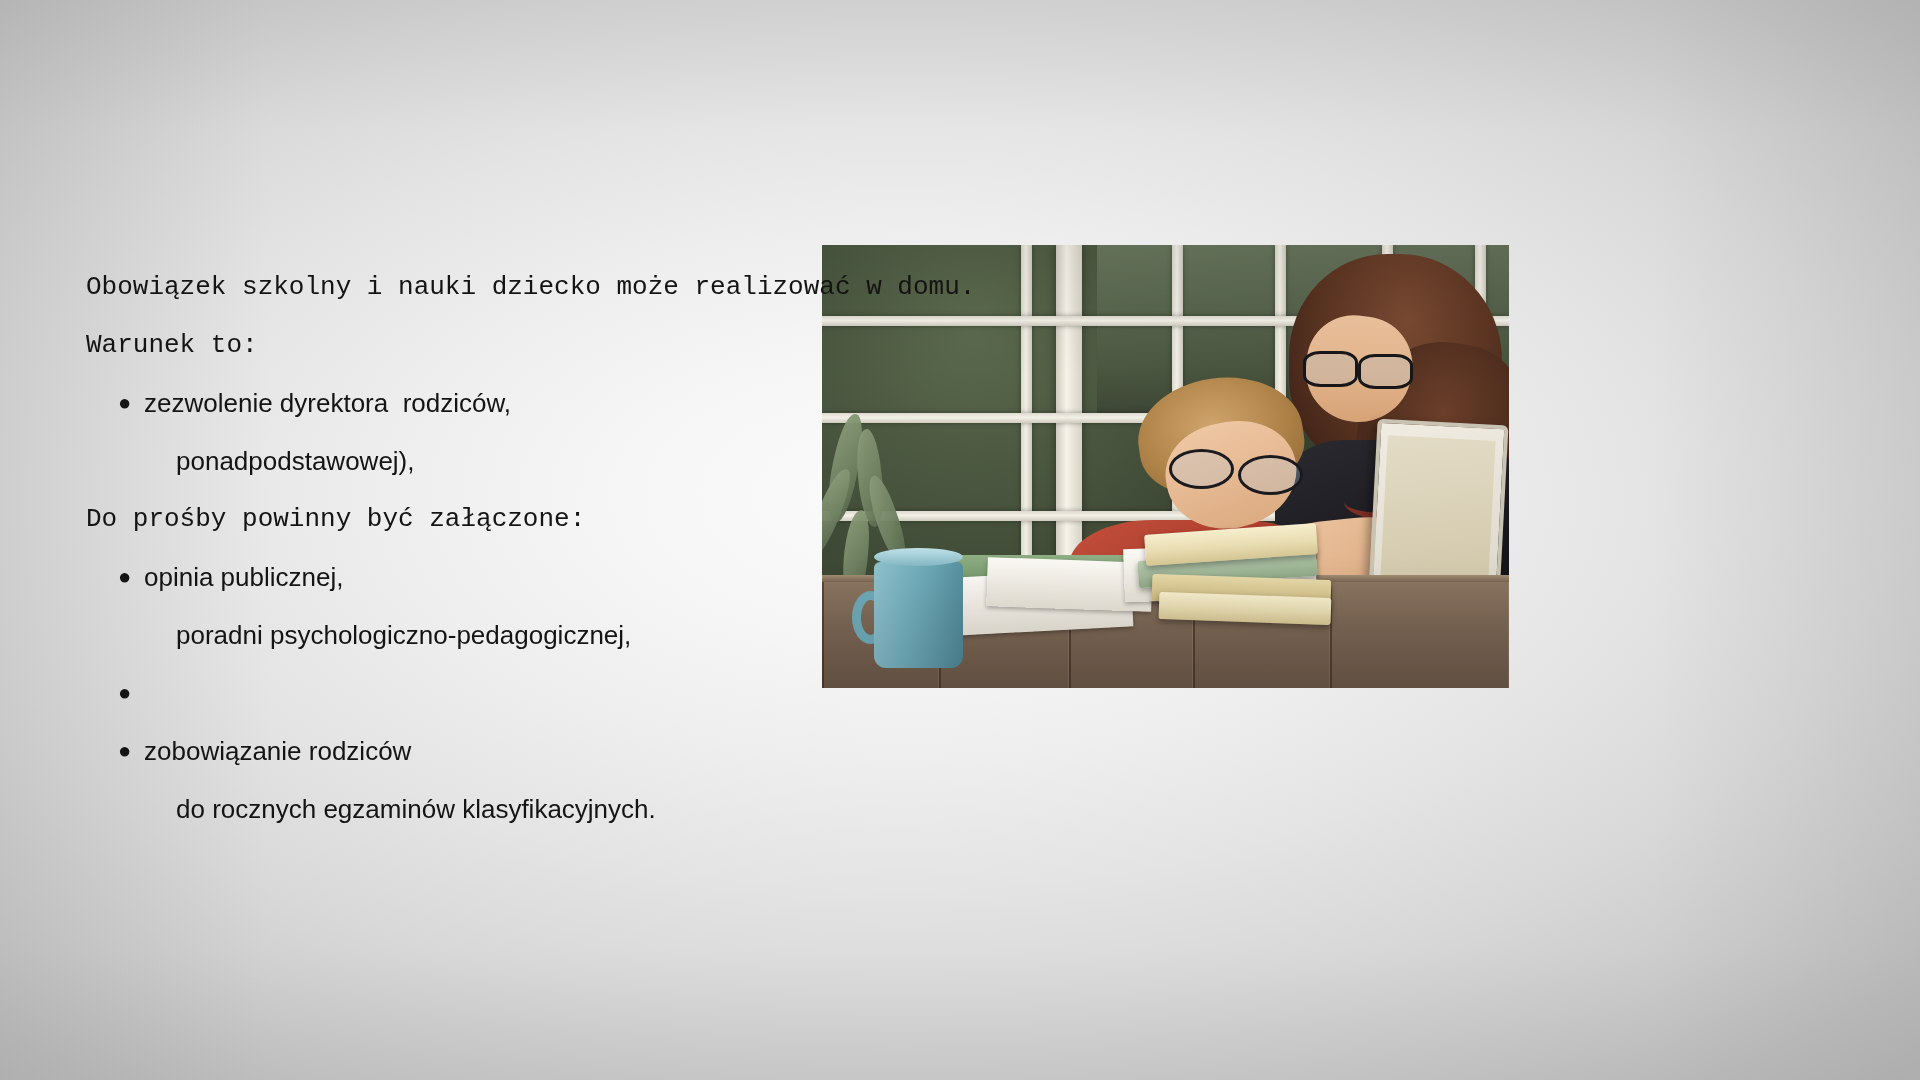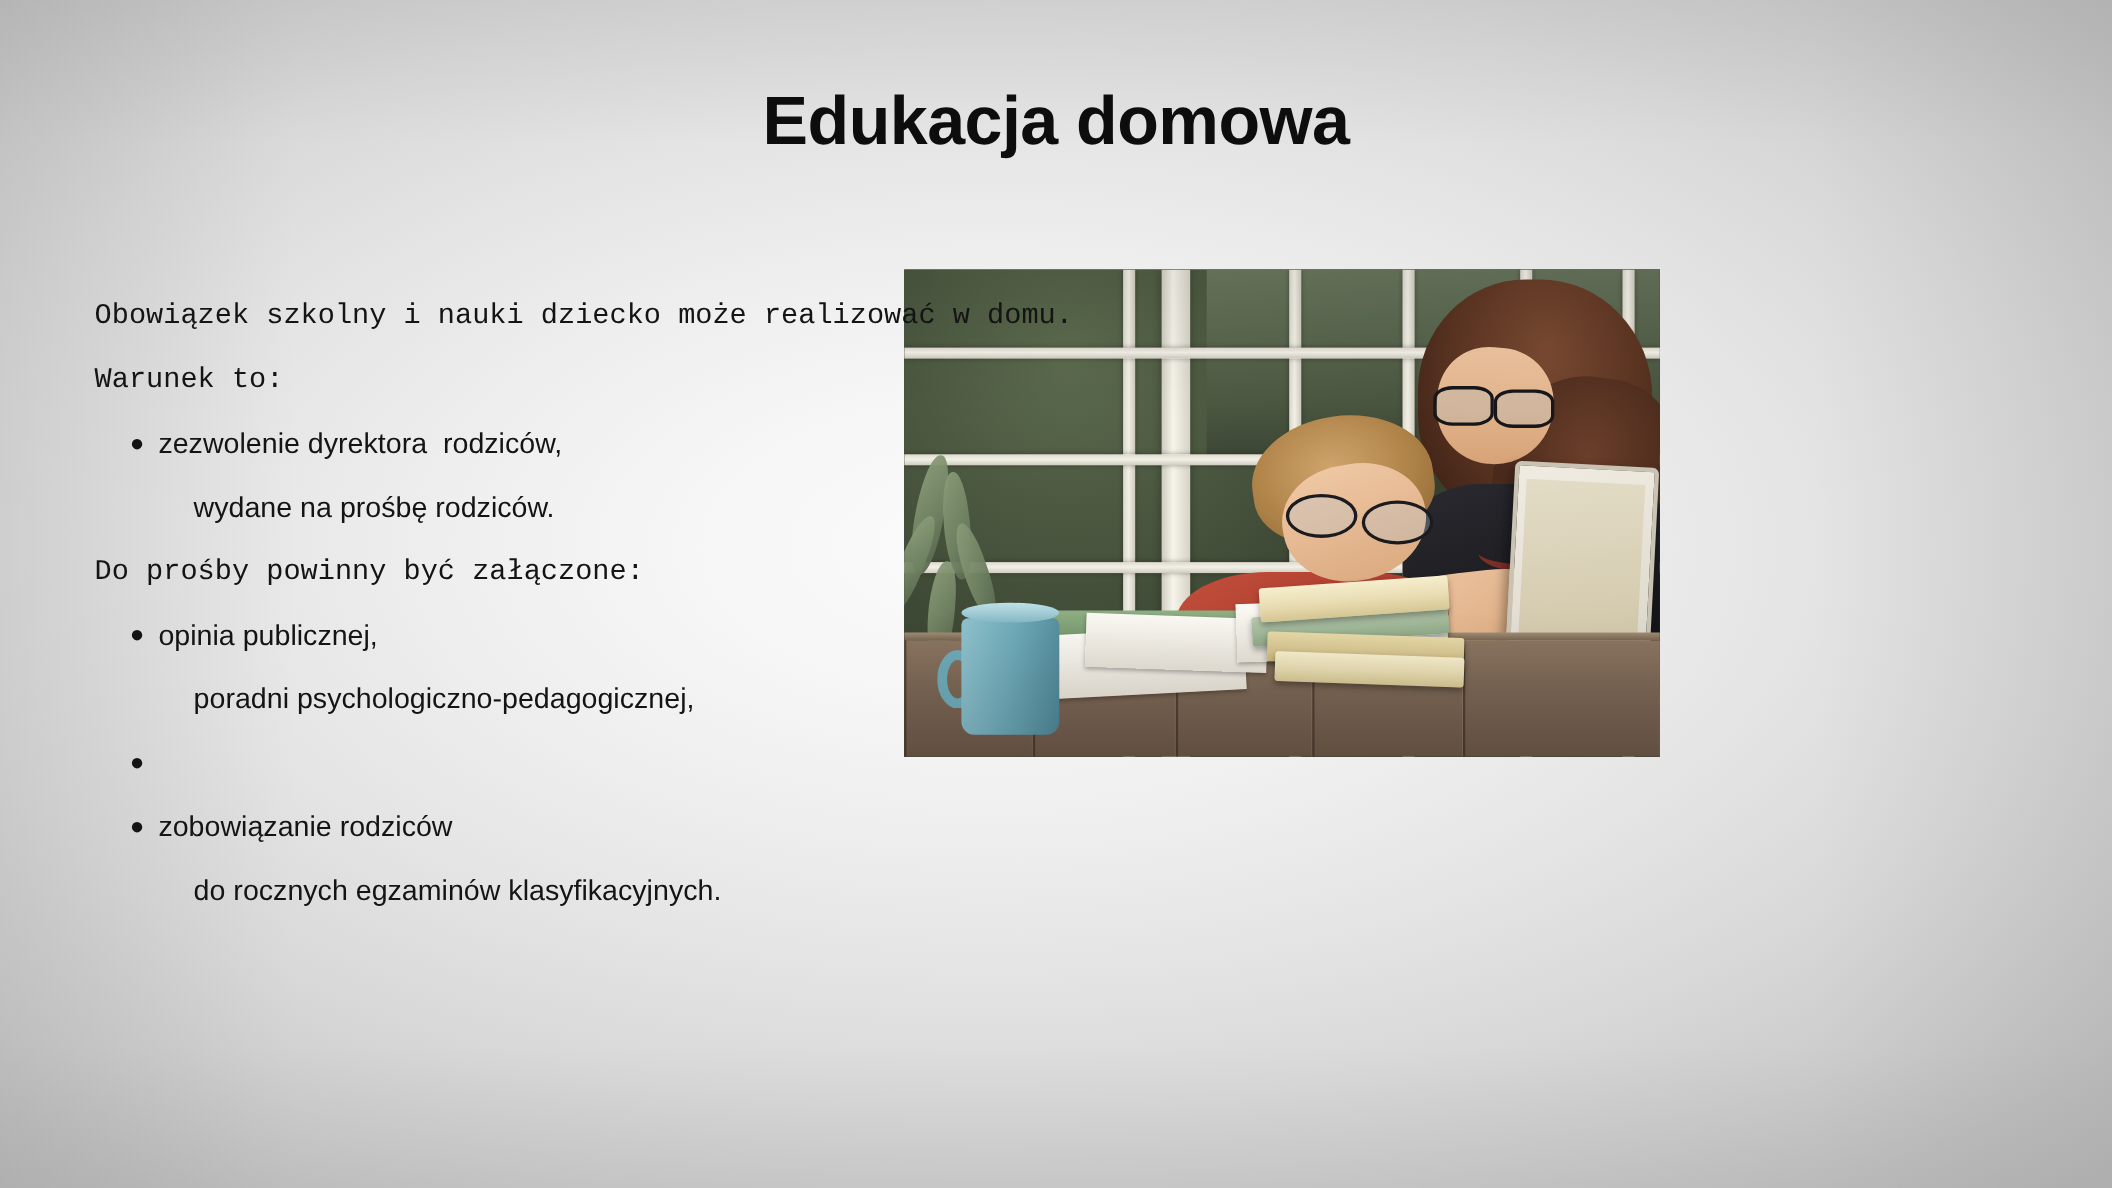--- a/index.html
+++ b/index.html
@@ -301,33 +301,32 @@
     left:0; top:0; width:100%; height:100%;
     background:linear-gradient(180deg, rgba(0,0,0,.06) 0%, rgba(0,0,0,0) 30%,
                rgba(0,0,0,0) 70%, rgba(0,0,0,.10) 100%);
   }
 </style>
 </head>
 <body>
 
 <div id="slide">
 
-  <div id="title">Edukacja domowa</div>
 
   <div id="body-text">
 
     <div class="para">Obowiązek szkolny i nauki dziecko może realizować w domu.</div>
 
     <div class="para">Warunek to:</div>
 
     <div class="bullet-row">
       <span class="bullet-marker">●</span>
       <span class="bullet-text">zezwolenie dyrektora  rodziców,</span>
     </div>
-    <div class="cont-row">wydane na prośbę rodziców.</div>
+    <div class="cont-row">ponadpodstawowej),</div>
 
     <div class="para">Do prośby powinny być załączone:</div>
 
     <div class="bullet-row">
       <span class="bullet-marker">●</span>
       <span class="bullet-text">opinia publicznej,</span>
     </div>
     <div class="cont-row">poradni psychologiczno-pedagogicznej,</div>
 
     <div class="bullet-row">

